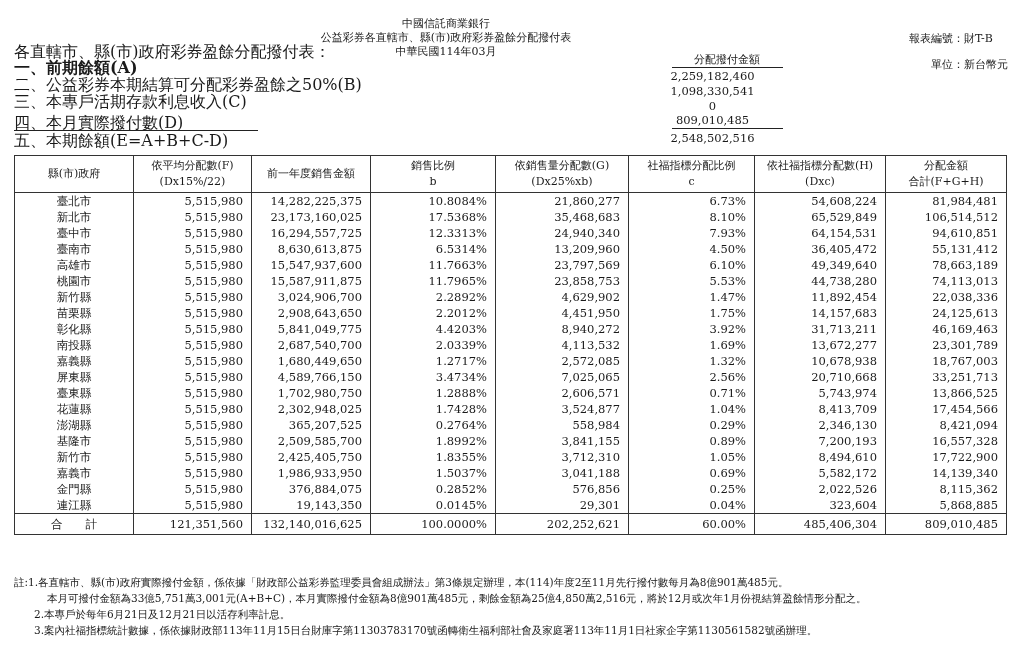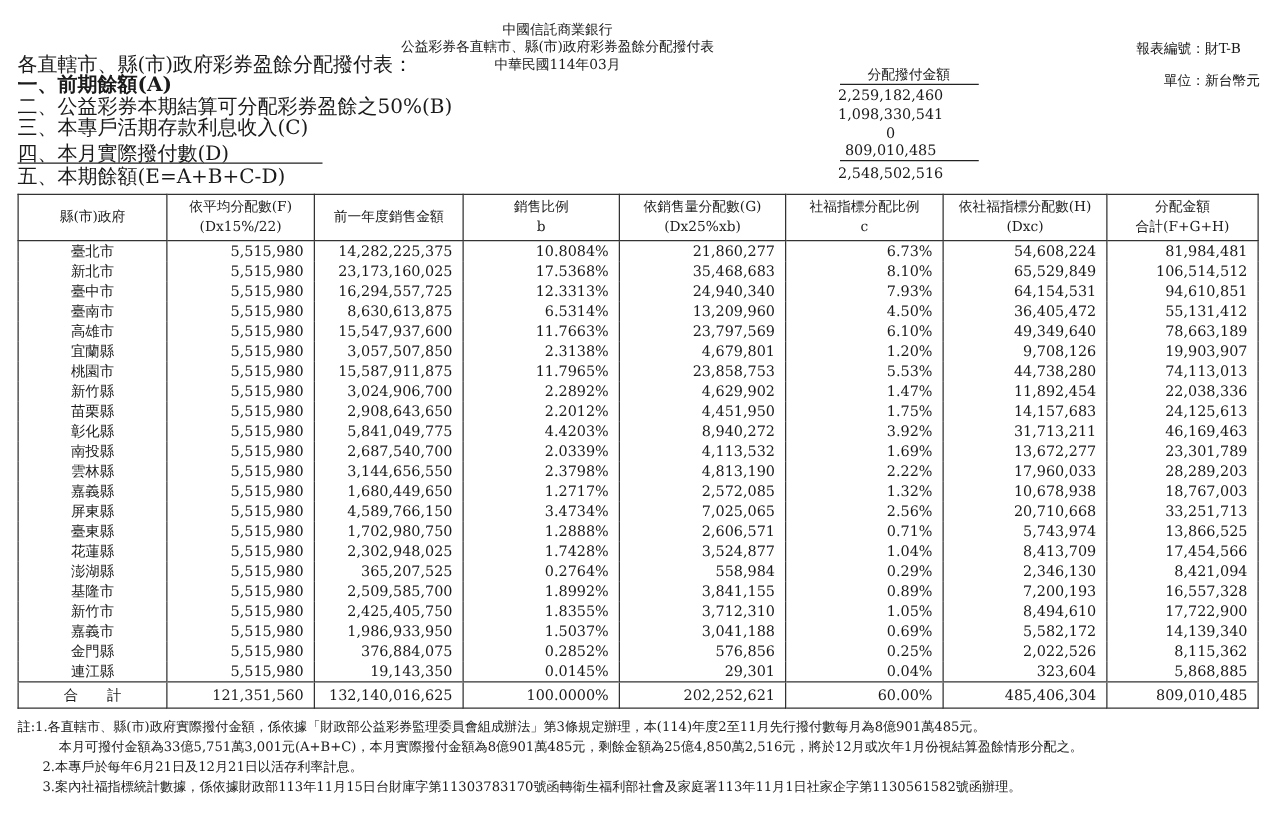--- a/index.html
+++ b/index.html
@@ -142,30 +142,20 @@
         <td class="name">高雄市</td>
         <td>5,515,980</td>
         <td>15,547,937,600</td>
         <td>11.7663%</td>
         <td>23,797,569</td>
         <td>6.10%</td>
         <td>49,349,640</td>
         <td>78,663,189</td>
       </tr>
       <tr>
-        <td class="name">宜蘭縣</td>
-        <td>5,515,980</td>
-        <td>3,057,507,850</td>
-        <td>2.3138%</td>
-        <td>4,679,801</td>
-        <td>1.20%</td>
-        <td>9,708,126</td>
-        <td>19,903,907</td>
-      </tr>
-      <tr>
         <td class="name">桃園市</td>
         <td>5,515,980</td>
         <td>15,587,911,875</td>
         <td>11.7965%</td>
         <td>23,858,753</td>
         <td>5.53%</td>
         <td>44,738,280</td>
         <td>74,113,013</td>
       </tr>
       <tr>
@@ -200,30 +190,20 @@
       </tr>
       <tr>
         <td class="name">南投縣</td>
         <td>5,515,980</td>
         <td>2,687,540,700</td>
         <td>2.0339%</td>
         <td>4,113,532</td>
         <td>1.69%</td>
         <td>13,672,277</td>
         <td>23,301,789</td>
-      </tr>
-      <tr>
-        <td class="name">雲林縣</td>
-        <td>5,515,980</td>
-        <td>3,144,656,550</td>
-        <td>2.3798%</td>
-        <td>4,813,190</td>
-        <td>2.22%</td>
-        <td>17,960,033</td>
-        <td>28,289,203</td>
       </tr>
       <tr>
         <td class="name">嘉義縣</td>
         <td>5,515,980</td>
         <td>1,680,449,650</td>
         <td>1.2717%</td>
         <td>2,572,085</td>
         <td>1.32%</td>
         <td>10,678,938</td>
         <td>18,767,003</td>

